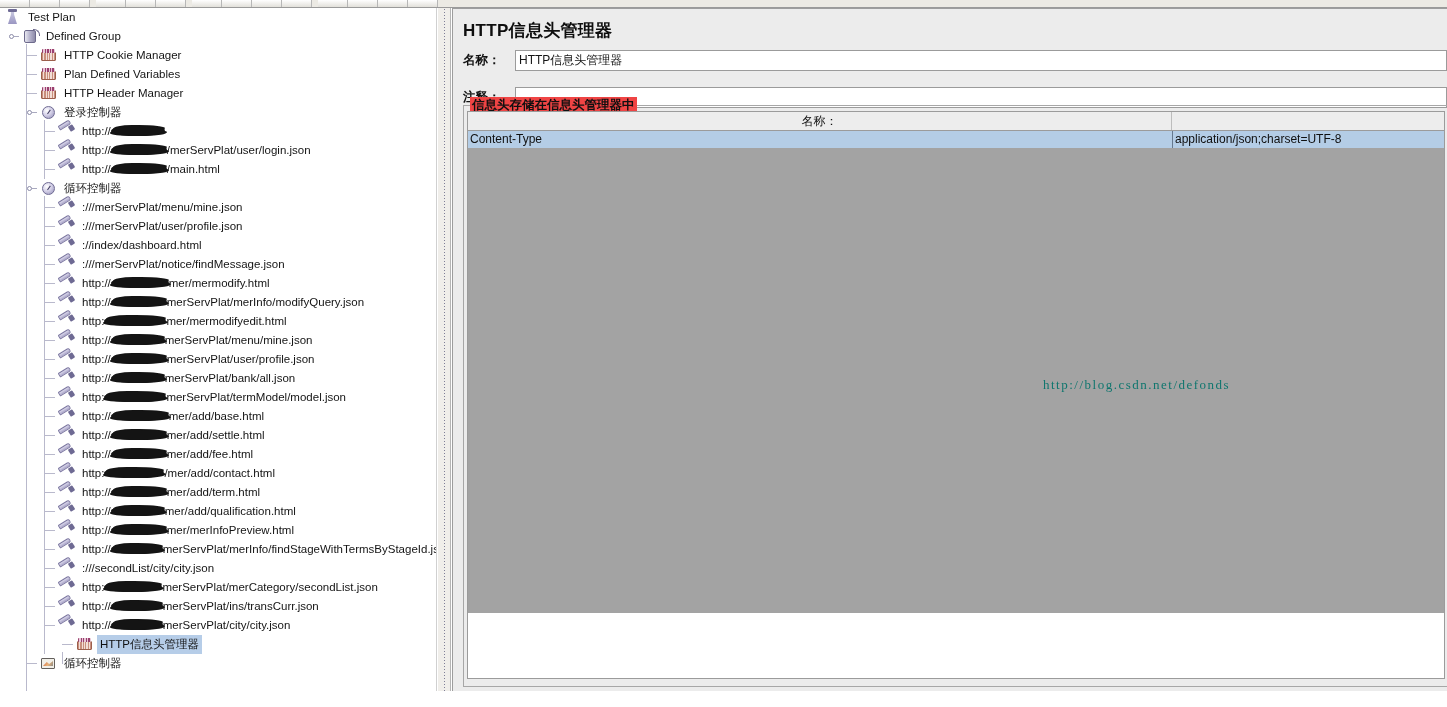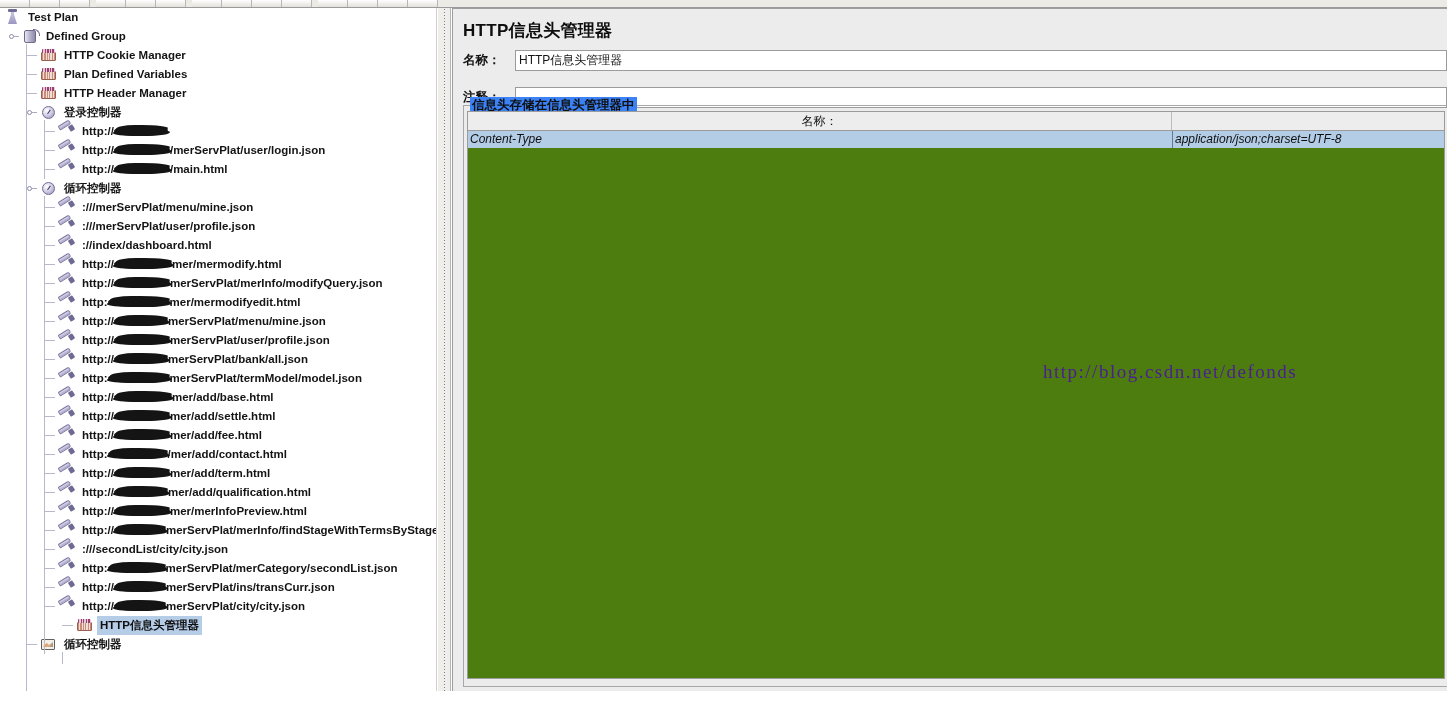--- a/index.html
+++ b/index.html
@@ -48,21 +48,20 @@
     width: 437px; height: 683px;
     background: #ffffff;
     overflow: hidden;
     box-sizing: border-box;
     border-right: 1px solid #d0d0d0;
   }
   .tree-inner {
     position: relative;
     width: 437px;
     padding-top: 0px;
-    font-weight: bold;
   }
   .tnode {
     position: relative;
     height: 19px;
     line-height: 19px;
     white-space: nowrap;
     font-size: 11.5px;
     color: #1c1c1c;
     display: flex;
     align-items: center;
@@ -348,21 +347,21 @@
     left: 132px; top: 0;
     right: 0; height: 1px;
     background: #a7a7a7;
   }
   .group-title {
     position: absolute;
     left: 6px; top: -8px;
     font-size: 12.5px;
     font-weight: bold;
     color: #101010;
-    background: #3b82f6;
+    background: #ef4444;
     padding: 0 2px;
     white-space: nowrap;
   }
 
   
   .htable {
     position: absolute;
     left: 3px; top: 6px;
     width: 978px; height: 568px;
     background: #ffffff;
@@ -384,23 +383,22 @@
     line-height: 18px;
     text-align: center;
     box-sizing: border-box;
     overflow: hidden;
     white-space: nowrap;
   }
   .hcol.c1 { width: 704px; flex: 0 0 704px; border-right: 1px solid #bdbdbd; }
   .hcol.c2 { flex: 1 1 auto; }
   .htable-body {
     position: relative;
-    background: #4d7c0f;
-    height: 547px;
-    font-style: italic;
+    background: #a3a3a3;
+    height: 482px;
   }
   .hrow {
     display: flex;
     height: 17px;
     line-height: 17px;
     box-sizing: border-box;
   }
   .hrow.sel { background: #b4cde6; }
   .hcell {
     font-size: 12px;
@@ -421,23 +419,23 @@
   .watermark {
     position: absolute;
     font-family: "Liberation Serif", "DejaVu Serif", serif;
     color: #e2e2e2;
     letter-spacing: 1.5px;
     white-space: nowrap;
     pointer-events: none;
     user-select: none;
   }
   .watermark.center {
-    left: 590px; top: 352px;
-    font-size: 19px;
-    color: #4c1d95;
+    left: 590px; top: 368px;
+    font-size: 13px;
+    color: #0f766e;
   }
 
   
   .bottom-strip {
     position: absolute;
     left: 0; top: 691px;
     width: 437px; height: 16px;
     background: #ffffff;
   }
 </style>
@@ -538,20 +536,26 @@
           <span class="elbow" style="left: 44px;"></span>
           <span style="flex: 0 0 58px; width: 58px;"></span>
           <span class="ticon icon-sampler"></span>
           <span class="tlabel">:///merServPlat/user/profile.json</span>
         </div>
         <div class="tnode">
           <span class="elbow" style="left: 44px;"></span>
           <span style="flex: 0 0 58px; width: 58px;"></span>
           <span class="ticon icon-sampler"></span>
           <span class="tlabel">://index/dashboard.html</span>
+        </div>
+        <div class="tnode">
+          <span class="elbow" style="left: 44px;"></span>
+          <span style="flex: 0 0 58px; width: 58px;"></span>
+          <span class="ticon icon-sampler"></span>
+          <span class="tlabel">:///merServPlat/notice/findMessage.json</span>
         </div>
         <div class="tnode">
           <span class="elbow" style="left: 44px;"></span>
           <span style="flex: 0 0 58px; width: 58px;"></span>
           <span class="ticon icon-sampler"></span>
           <span class="tlabel">http://<span class="redact" style="width: 58px;"></span>mer/mermodify.html</span>
         </div>
         <div class="tnode">
           <span class="elbow" style="left: 44px;"></span>
           <span style="flex: 0 0 58px; width: 58px;"></span>

